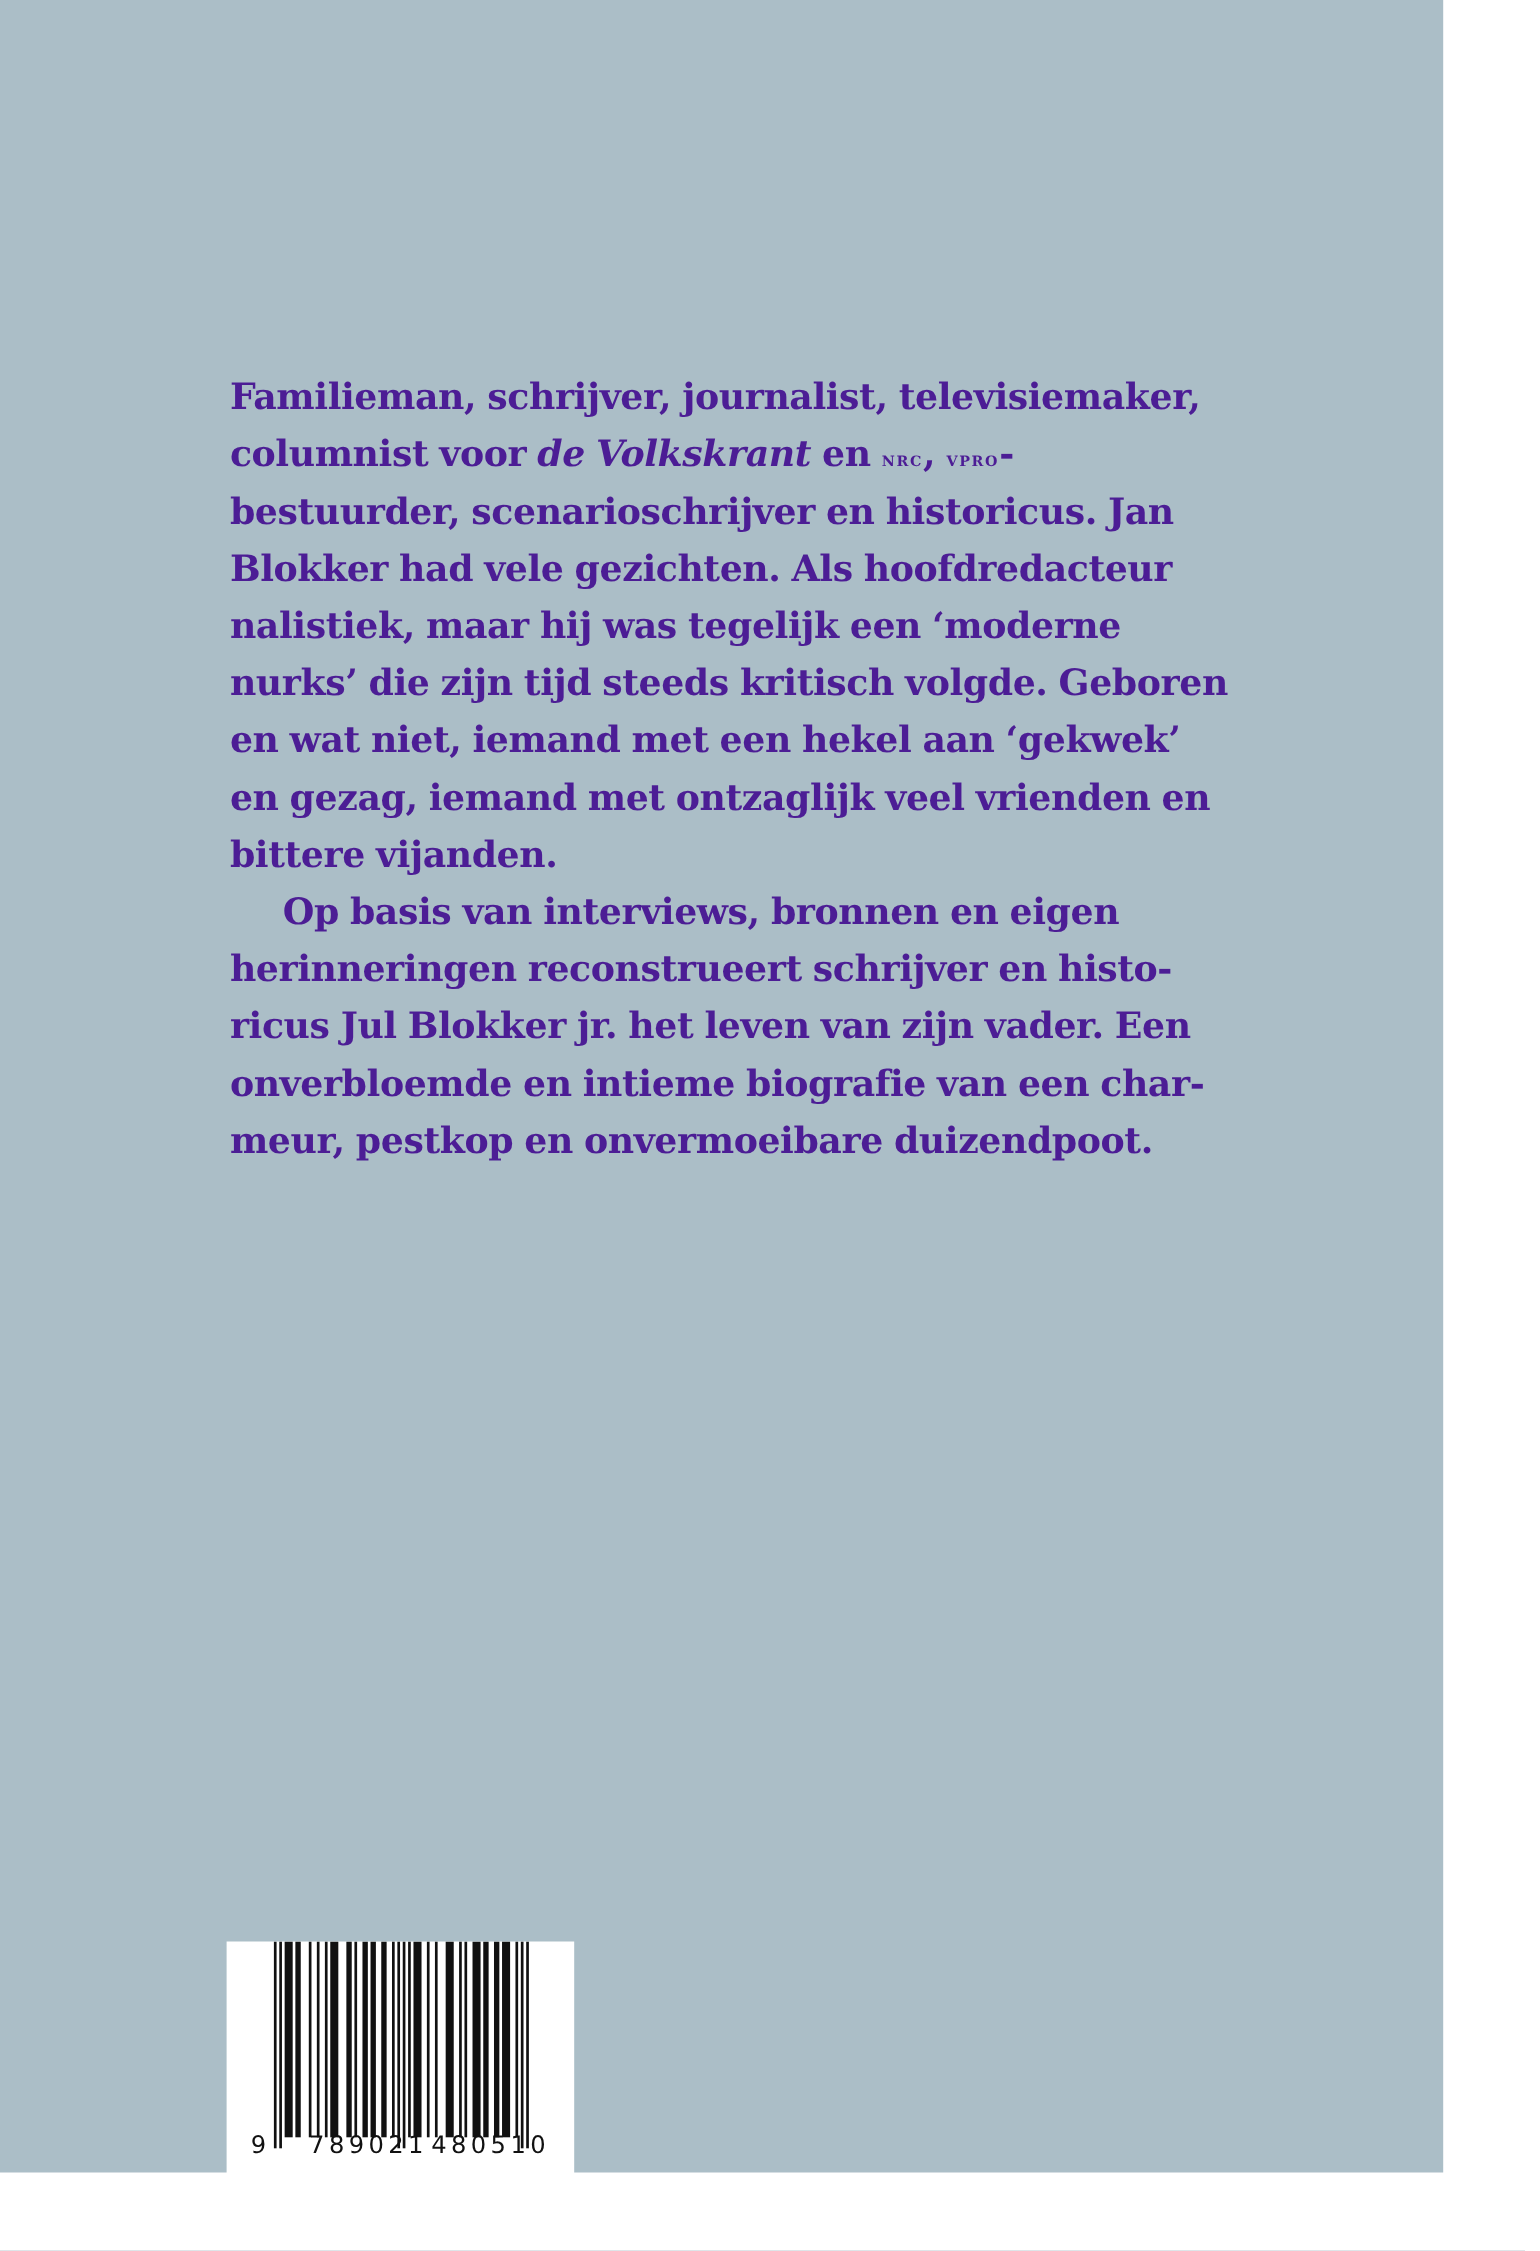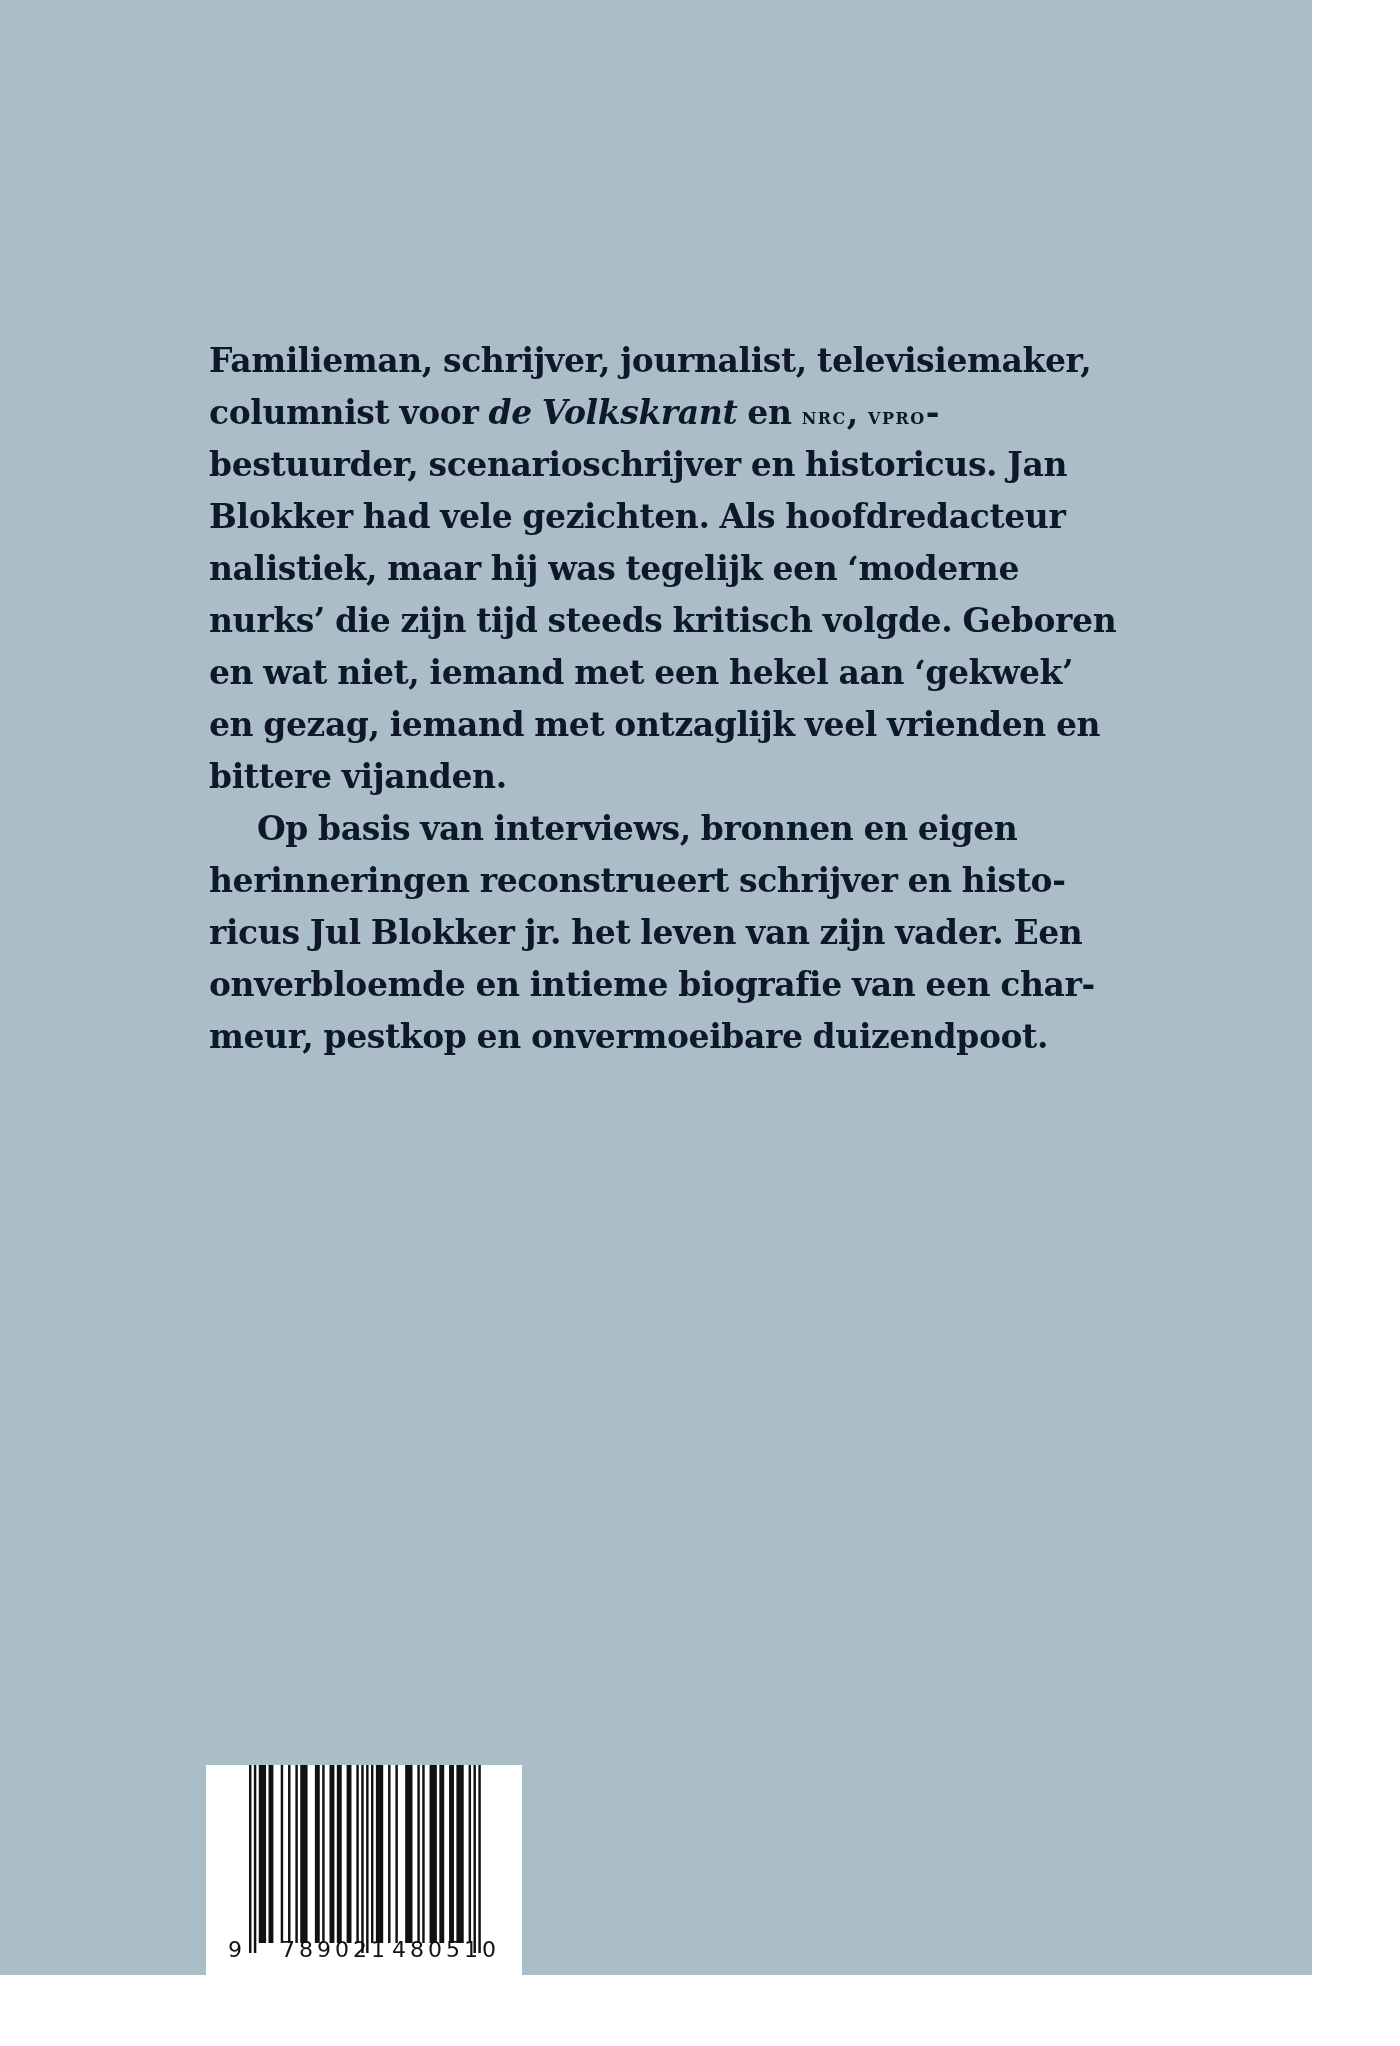--- a/index.html
+++ b/index.html
@@ -10,28 +10,28 @@
     .cover {
       position: absolute; left: 0; top: 0; width: 1312px; height: 1975px;
       background: #abbec7;
     }
     .blurb {
       position: absolute; left: 209px; top: 335px; width: 960px;
       font-family: "DejaVu Serif", "Liberation Serif", serif;
       font-weight: bold;
       font-size: 33px;
       line-height: 52px;
-      color: #0f172a;
+      color: #4c1d95;
       letter-spacing: -0.4px;
       word-spacing: -1px;
     }
     .line { display: block; white-space: nowrap; height: 52px; }
     .line.indent { padding-left: 48px; }
     .it { font-style: italic; margin-top: 28px; }
-    .sc { font-variant: small-caps; font-size: 23px; letter-spacing: 1.5px; }
+    .sc { font-variant: small-caps; font-size: 19px; letter-spacing: 1.5px; }
     .barcode-box {
       position: absolute; left: 206px; top: 1765px; width: 316px; height: 240px;
       background: #ffffff;
     }
     .barcode-box svg { position: absolute; left: 0; top: 0; }
   </style>
 </head>
 <body>
 
 <div class="cover">

